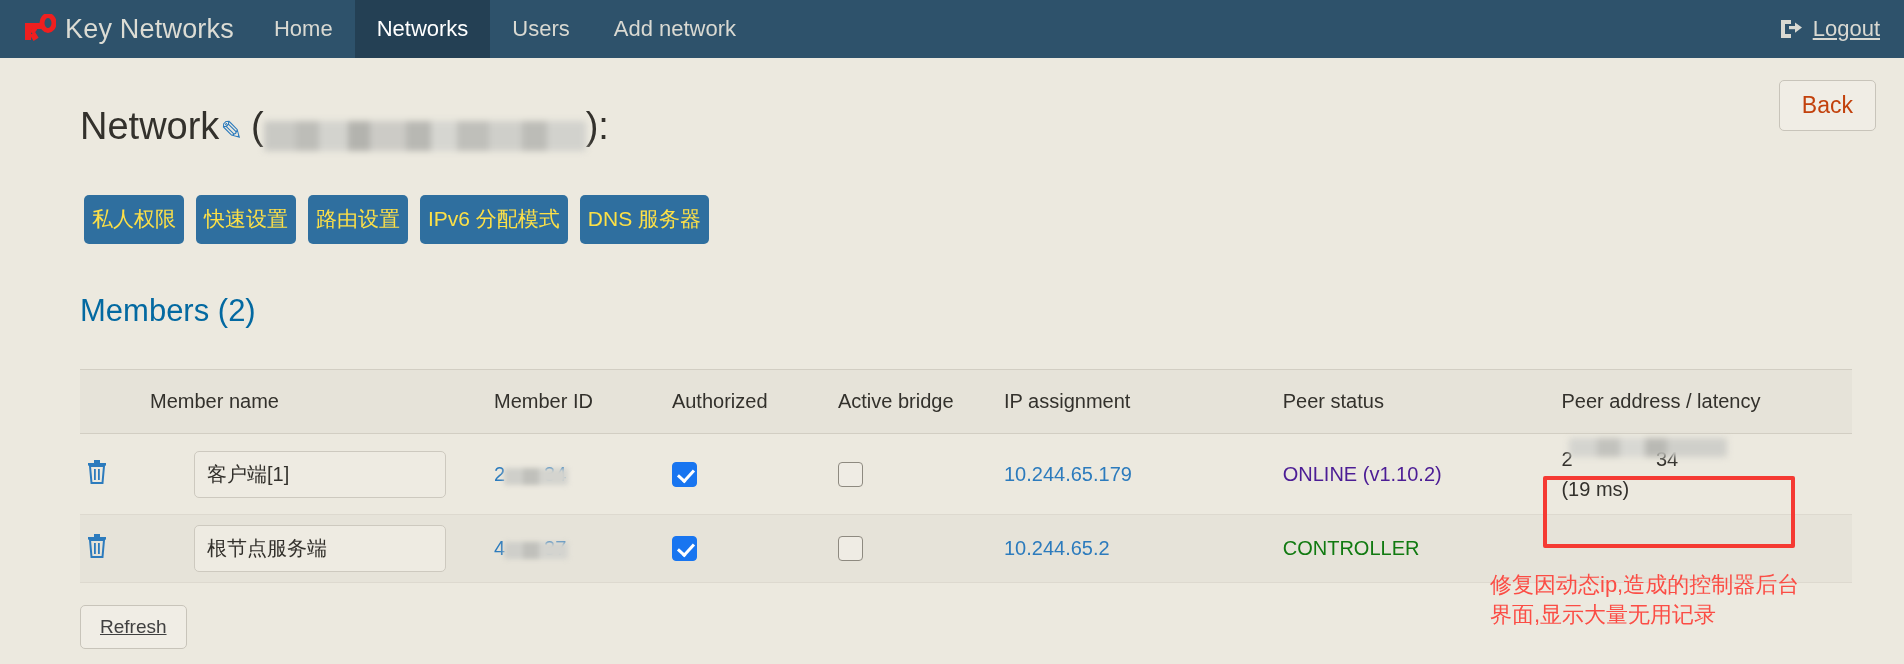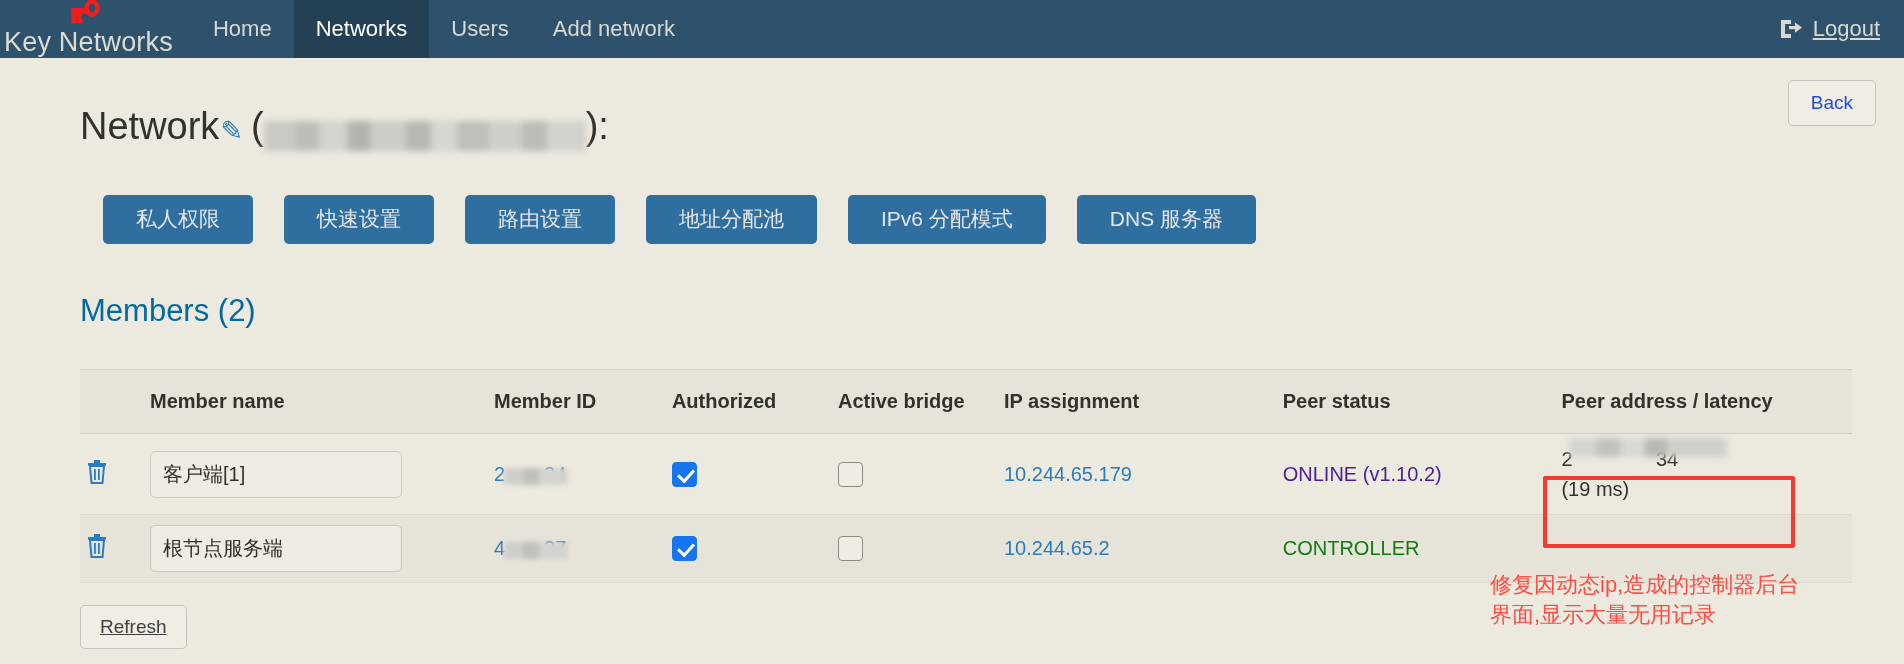--- a/index.html
+++ b/index.html
@@ -15,26 +15,25 @@
   .navbar {
     height: 58px;
     background: #2e526b;
     display: flex;
     align-items: stretch;
     position: relative;
   }
   .brand {
     display: flex;
     align-items: center;
-    padding: 0 18px 0 4px;
+    padding: 0 18px 0 22px;
     color: #dcdcd4;
     font-size: 27px;
     letter-spacing: .2px;
     white-space: nowrap;
-    flex-direction: column;
   }
   .brand-logo {
     width: 34px; height: 30px;
     margin-right: 9px;
     display: block;
   }
   .nav-links { display: flex; align-items: stretch; }
   .nav-link {
     display: flex; align-items: center;
     padding: 0 22px;
@@ -93,44 +92,43 @@
         #d6d6d1 52% 60%, #bfbfba 60% 70%, #cfcfca 70% 80%,
         #bcbcb7 80% 88%, #d2d2cd 88% 100%);
     filter: blur(3px);
     transform: translateY(2px);
   }
   .back-btn {
     margin-left: auto;
     background: #f0ede5;
     border: 1px solid #c8c4ba;
     border-radius: 5px;
-    color: #1d4ed8;
-    font-size: 19px;
+    color: #c2410c;
+    font-size: 23px;
     padding: 11px 22px;
     cursor: pointer;
     font-family: inherit;
   }
 
   .btn-row {
     display: flex;
     gap: 12px;
     padding: 20px 0 0 84px;
     flex-wrap: nowrap;
   }
   .blue-btn {
     background: #2f6f9f;
-    color: #e5e5e5;
+    color: #fde047;
     border: none;
     border-radius: 5px;
     font-size: 21px;
-    padding: 10px 33px 11px;
+    padding: 10px 8px 11px;
     cursor: pointer;
     font-family: inherit;
     white-space: nowrap;
-    margin-left: 19px;
   }
 
   .members-heading {
     padding: 24px 0 0 80px;
     font-size: 31px;
     color: #0369a1;
     font-weight: normal;
   }
 
   
@@ -138,21 +136,21 @@
   table.members {
     width: 100%;
     border-collapse: collapse;
     table-layout: fixed;
   }
   table.members thead th {
     background: #e6e3d9;
     border-top: 1px solid #d2cec3;
     border-bottom: 1px solid #d2cec3;
     text-align: left;
-    font-weight: bold;
+    font-weight: normal;
     font-size: 20px;
     color: #33312c;
     padding: 18px 6px;
     vertical-align: top;
     line-height: 1.35;
     margin-left: 16px;
   }
   table.members tbody td {
     padding: 10px 6px;
     font-size: 20px;
@@ -181,20 +179,21 @@
   .name-input {
     width: 252px;
     padding: 11px 12px;
     font-size: 20px;
     font-family: inherit;
     color: #33312c;
     background: #eeebe2;
     border: 1px solid #cdc9bf;
     border-radius: 5px;
     outline: none;
+    margin-left: 44px;
   }
   .mid-blur {
     position: relative;
     color: #2c7bbd;
     font-size: 20px;
     display: inline-block;
     white-space: nowrap;
   }
   .mid-blur .mask {
     position: absolute;
@@ -324,21 +323,20 @@
       <span class="blurred"></span>
       <span>):</span>
     </h1>
     <button class="back-btn">Back</button>
   </div>
 
   <div class="btn-row">
     <button class="blue-btn">私人权限</button>
     <button class="blue-btn">快速设置</button>
     <button class="blue-btn">路由设置</button>
-    <button class="blue-btn">地址分配池</button>
     <button class="blue-btn">IPv6 分配模式</button>
     <button class="blue-btn">DNS 服务器</button>
   </div>
 
   <h2 class="members-heading">Members (2)</h2>
 
   <div class="table-wrap">
     <table class="members">
       <colgroup>
         <col class="col-del">

